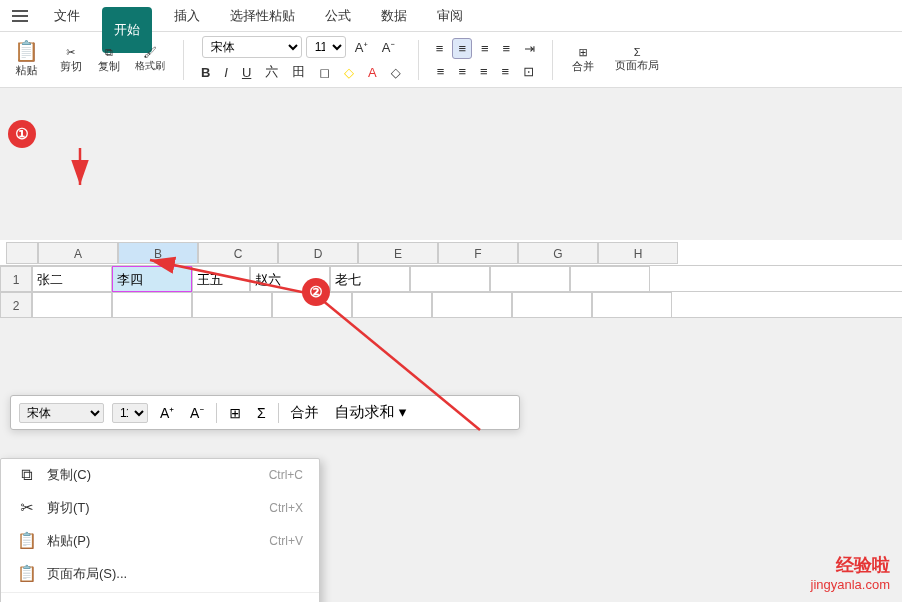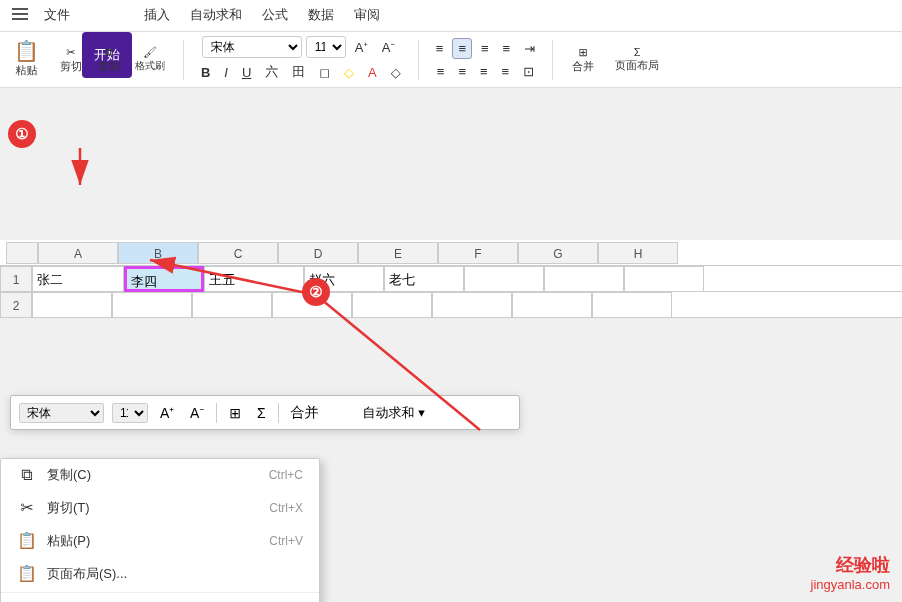--- a/index.html
+++ b/index.html
@@ -3,34 +3,34 @@
   <meta charset="utf-8">
   <style>
     * { margin: 0; padding: 0; box-sizing: border-box; }
     body { font-family: 'Microsoft YaHei', SimSun, sans-serif; font-size: 13px; background: #f0f0f0; width: 902px; height: 602px; overflow: hidden; position: relative; }
 
     
     .menu-bar {
       background: #fff;
       border-bottom: 1px solid #ddd;
       display: flex;
-      align-items: flex-start;
+      align-items: center;
       padding: 4px 8px;
       height: 32px;
-      gap: 4px;
+      gap: 14px;
     }
     .menu-bar-item {
       padding: 2px 8px;
       font-size: 13px;
       cursor: pointer;
       border-radius: 3px;
       color: #333;
     }
     .menu-bar-item.active {
-      background: #4c1d95;
+      background: #0f766e;
       color: #fff;
       border-radius: 4px;
       padding: 14px 12px;
       margin-top: 28px;
     }
     .menu-hamburger {
       display: flex; flex-direction: column; gap: 3px; cursor: pointer; padding: 4px;
     }
     .menu-hamburger span { display: block; width: 16px; height: 2px; background: #555; }
 
@@ -191,21 +191,21 @@
 
 <div class="menu-bar">
   <div class="menu-hamburger">
     <span></span>
       <span></span>
       <span></span>
   </div>
   <div class="menu-bar-item">文件</div>
   <div class="menu-bar-item active">开始</div>
   <div class="menu-bar-item">插入</div>
-  <div class="menu-bar-item">自动求和</div>
+  <div class="menu-bar-item">选择性粘贴</div>
   <div class="menu-bar-item">公式</div>
   <div class="menu-bar-item">数据</div>
   <div class="menu-bar-item">审阅</div>
 </div>
 
 <div class="ribbon">
 
   <div class="ribbon-paste-group">
     <div class="ribbon-btn">
       <span class="ribbon-icon">📋</span>
@@ -294,40 +294,40 @@
     <select class="mini-size-select">
       <option>11</option>
     </select>
     <button class="mini-icon-btn">A⁺</button>
     <button class="mini-icon-btn">A⁻</button>
     <div style="width:1px;height:20px;background:#ccc;"></div>
     <button class="mini-icon-btn">⊞</button>
     <button class="mini-icon-btn">Σ</button>
     <div style="width:1px;height:20px;background:#ccc;"></div>
     <button class="mini-icon-btn">合并</button>
-    <button class="mini-icon-btn" style="font-size:13px;margin-left:28px;">自动求和 ▾</button>
+    <button class="mini-icon-btn" style="font-size:15px;">自动求和 ▾</button>
   </div>
 
   <div style="display:flex; align-items:center; padding:2px 6px; background:#fff; border-bottom:1px solid #ccc; height:26px; margin-top:152px;">
     <div style="width:32px;background:#f2f2f2;border:1px solid #ccc;text-align:center;font-size:12px;color:#555;height:22px;line-height:22px;"></div>
     <div style="width:80px;background:#f2f2f2;border:1px solid #ccc;text-align:center;font-size:12px;color:#555;height:22px;line-height:22px;">A</div>
     <div style="width:80px;background:#cce4f8;border:1px solid #ccc;text-align:center;font-size:12px;color:#555;height:22px;line-height:22px;">B</div>
     <div style="width:80px;background:#f2f2f2;border:1px solid #ccc;text-align:center;font-size:12px;color:#555;height:22px;line-height:22px;">C</div>
     <div style="width:80px;background:#f2f2f2;border:1px solid #ccc;text-align:center;font-size:12px;color:#555;height:22px;line-height:22px;">D</div>
     <div style="width:80px;background:#f2f2f2;border:1px solid #ccc;text-align:center;font-size:12px;color:#555;height:22px;line-height:22px;">E</div>
     <div style="width:80px;background:#f2f2f2;border:1px solid #ccc;text-align:center;font-size:12px;color:#555;height:22px;line-height:22px;">F</div>
     <div style="width:80px;background:#f2f2f2;border:1px solid #ccc;text-align:center;font-size:12px;color:#555;height:22px;line-height:22px;">G</div>
     <div style="width:80px;background:#f2f2f2;border:1px solid #ccc;text-align:center;font-size:12px;color:#555;height:22px;line-height:22px;">H</div>
   </div>
 
   <div style="display:flex; align-items:center; background:#fff; border-bottom:1px solid #ccc; height:26px;">
     <div style="width:32px;background:#f2f2f2;border:1px solid #ccc;text-align:center;font-size:12px;color:#555;height:26px;line-height:26px;">1</div>
-    <div style="width:92px;border:1px solid #ccc;padding:0 4px;height:26px;line-height:26px;">张二</div>
-    <div style="width:80px;background:#cde8f7;border:3px solid #d946ef;padding:0 4px;height:26px;line-height:26px;">李四</div>
-    <div style="width:100px;border:1px solid #ccc;padding:0 4px;height:26px;line-height:26px;">王五</div>
+    <div style="width:80px;border:1px solid #ccc;padding:0 4px;height:26px;line-height:26px;">张二</div>
+    <div style="width:80px;background:#cde8f7;border:1px solid #d946ef;padding:0 4px;height:26px;line-height:26px;">李四</div>
+    <div style="width:58px;border:1px solid #ccc;padding:0 4px;height:26px;line-height:26px;">王五</div>
     <div style="width:80px;border:1px solid #ccc;padding:0 4px;height:26px;line-height:26px;">赵六</div>
     <div style="width:80px;border:1px solid #ccc;padding:0 4px;height:26px;line-height:26px;">老七</div>
     <div style="width:80px;border:1px solid #ccc;height:26px;"></div>
     <div style="width:80px;border:1px solid #ccc;height:26px;"></div>
     <div style="width:80px;border:1px solid #ccc;height:26px;"></div>
   </div>
 
   <div style="display:flex; align-items:center; background:#fff; border-bottom:1px solid #ccc; height:26px;">
     <div style="width:32px;background:#f2f2f2;border:1px solid #ccc;text-align:center;font-size:12px;color:#555;height:26px;line-height:26px;">2</div>
     <div style="width:80px;border:1px solid #ccc;height:26px;"></div>

